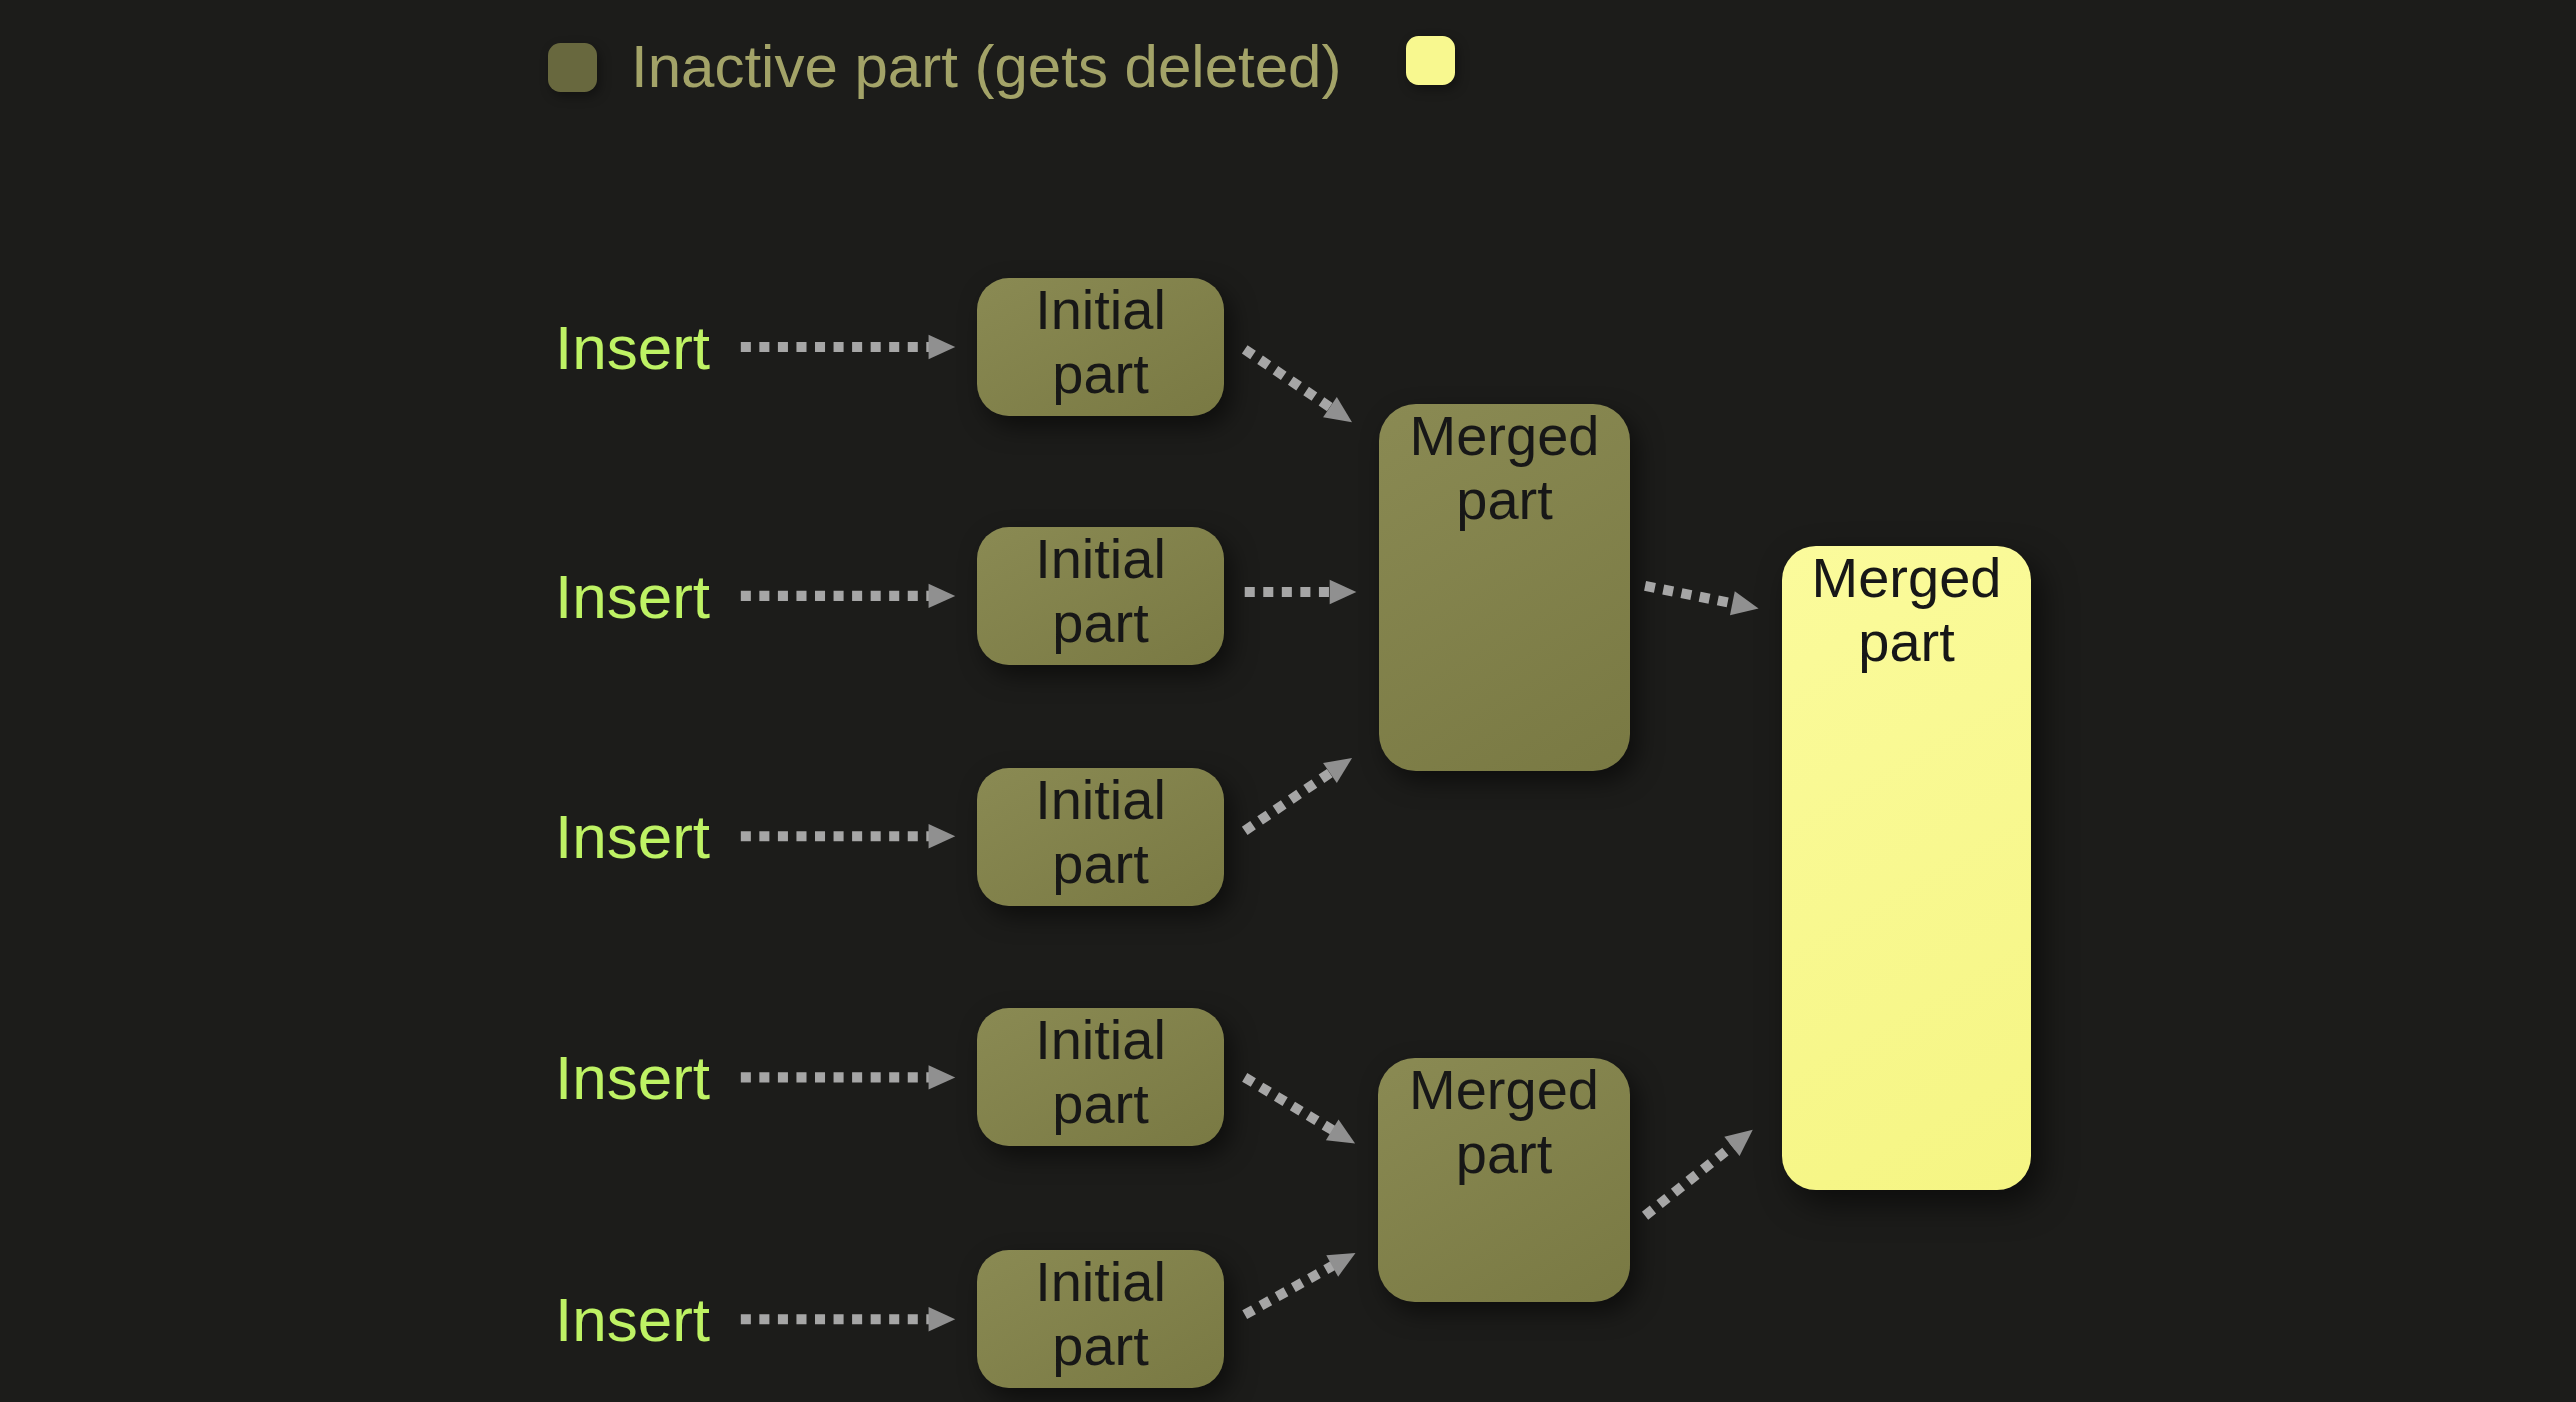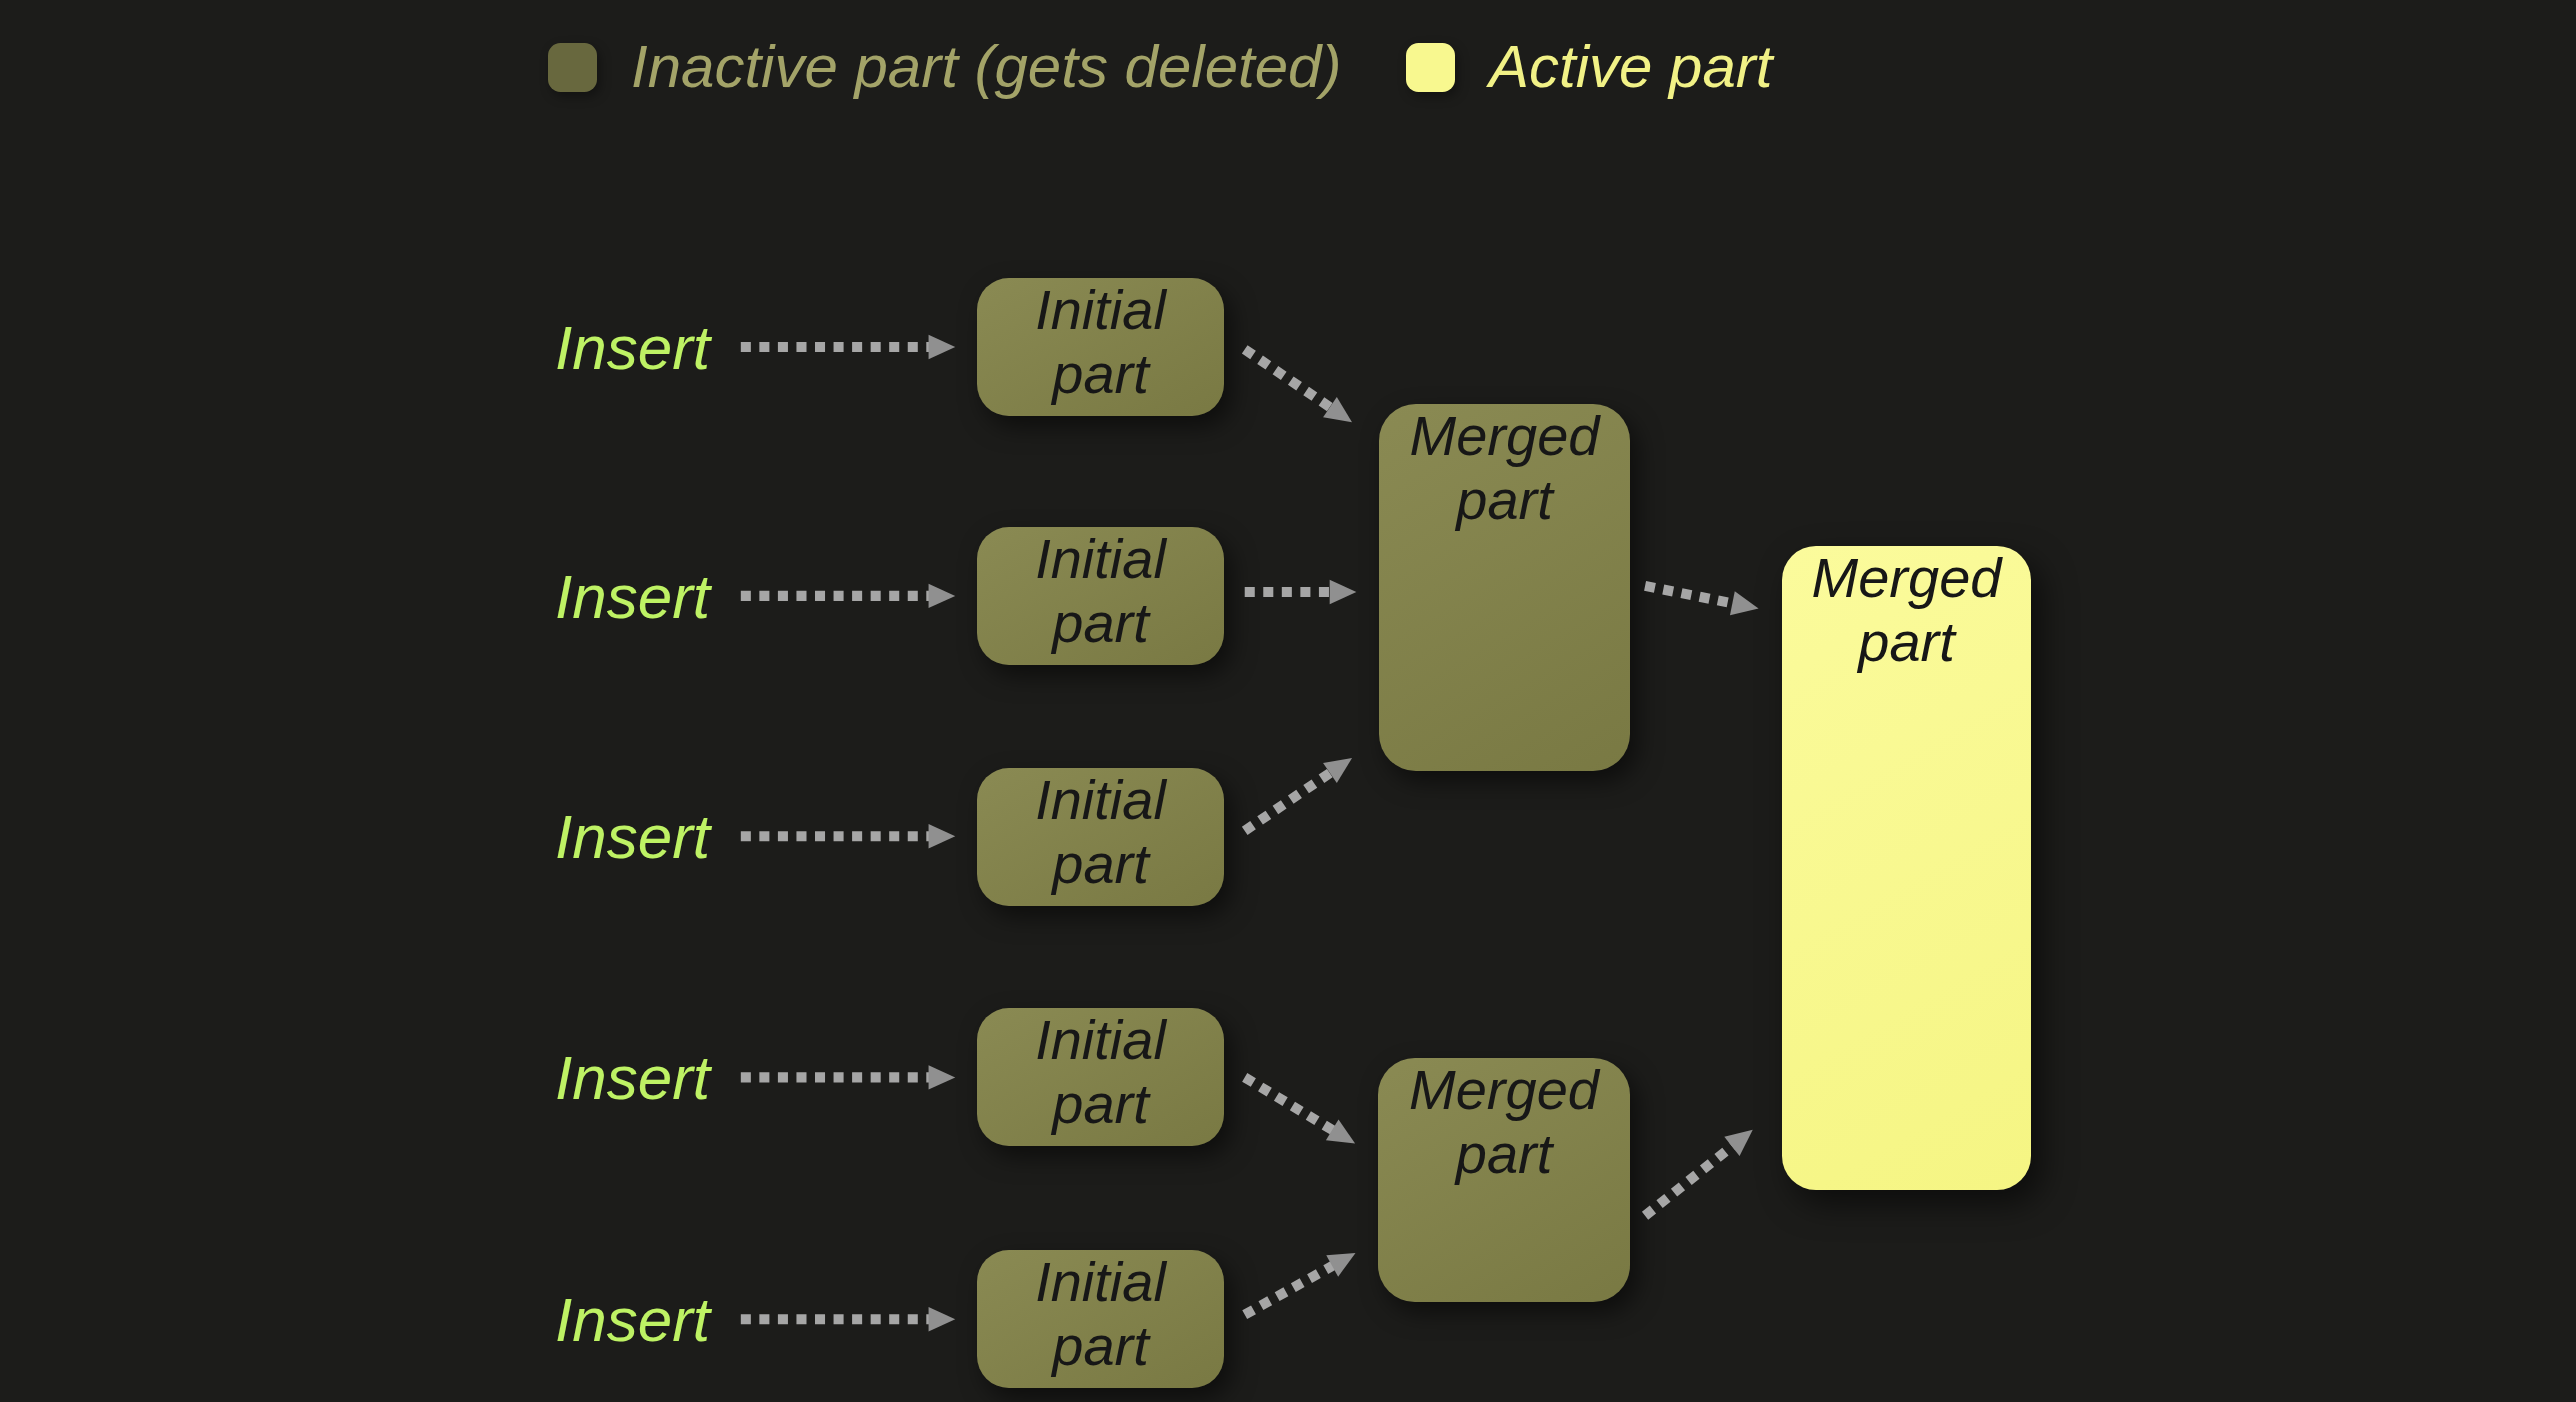--- a/index.html
+++ b/index.html
@@ -9,21 +9,20 @@
     height: 1402px;
     background: #1c1c1a;
     overflow: hidden;
     font-family: "Liberation Sans", sans-serif;
   }
   .stage {
     position: relative;
     width: 2576px;
     height: 1402px;
     background: #1c1c1a;
-    font-style: italic;
   }
   
   .legend-item {
     position: absolute;
     top: 36px;
     display: flex;
     align-items: center;
     gap: 34px;
   }
   .legend-item.inactive { left: 548px; }
@@ -110,21 +109,20 @@
 <body>
 
 <div class="stage">
 
   <div class="legend-item inactive">
     <span class="swatch swatch-inactive"></span>
     <span class="legend-label legend-label-inactive">Inactive part (gets deleted)</span>
   </div>
   <div class="legend-item active">
     <span class="swatch swatch-active"></span>
-    <span class="legend-label legend-label-active">Active part</span>
   </div>
 
   <div class="insert-label ins1">Insert</div>
   <div class="insert-label ins2">Insert</div>
   <div class="insert-label ins3">Insert</div>
   <div class="insert-label ins4">Insert</div>
   <div class="insert-label ins5">Insert</div>
 
   <div class="node inactive-fill init ib1">
     <span class="label">Initial part</span>

